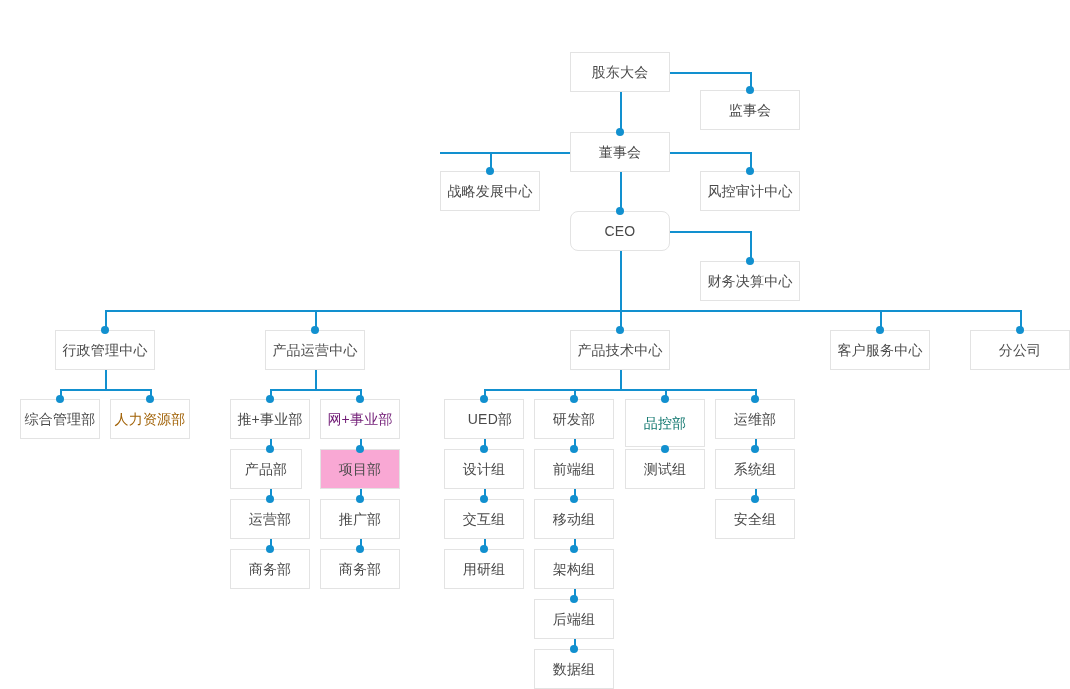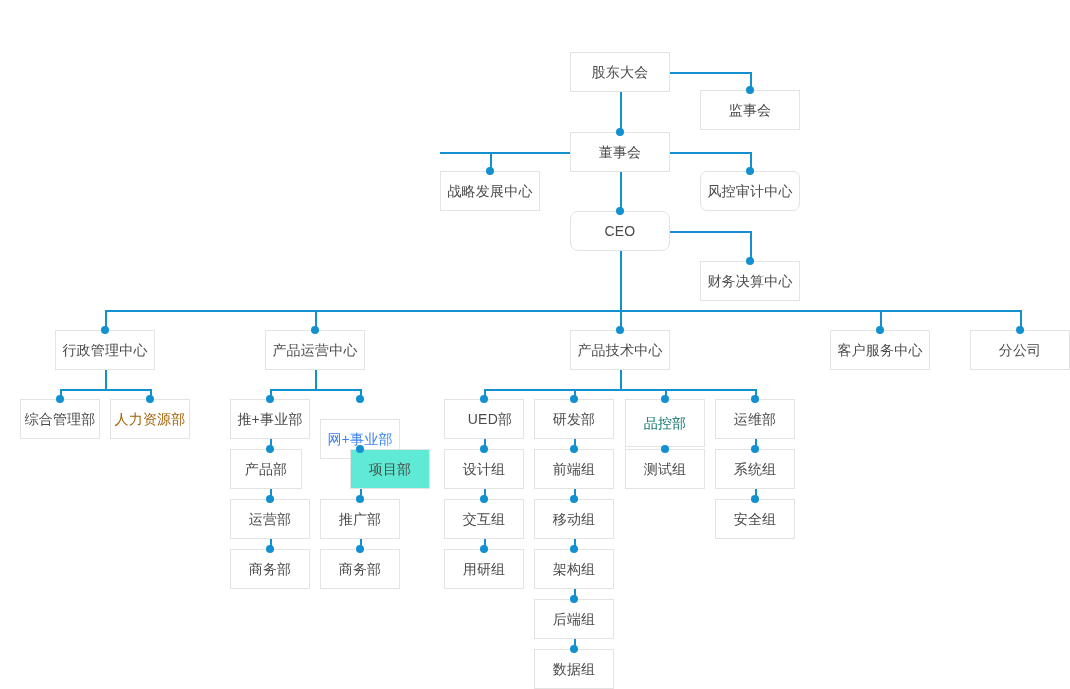--- a/index.html
+++ b/index.html
@@ -112,21 +112,21 @@
       </div>
       <div class="node" style="left: 700px; top: 90px; width: 100px; height: 40px; border-color: rgb(227, 227, 227); background: rgb(255, 255, 255); color: rgb(74, 74, 74);">
         <span class="node-label">监事会</span>
       </div>
       <div class="node" style="left: 570px; top: 132px; width: 100px; height: 40px; border-color: rgb(227, 227, 227); background: rgb(255, 255, 255); color: rgb(74, 74, 74);">
         <span class="node-label">董事会</span>
       </div>
       <div class="node" style="left: 440px; top: 171px; width: 100px; height: 40px; border-color: rgb(227, 227, 227); background: rgb(255, 255, 255); color: rgb(74, 74, 74);">
         <span class="node-label">战略发展中心</span>
       </div>
-      <div class="node" style="left: 700px; top: 171px; width: 100px; height: 40px; border-color: rgb(227, 227, 227); background: rgb(255, 255, 255); color: rgb(74, 74, 74); border-radius: 7px;">
+      <div class="node" style="left: 700px; top: 171px; width: 100px; height: 40px; border-color: rgb(227, 227, 227); background: rgb(255, 255, 255); color: rgb(74, 74, 74);">
         <span class="node-label">风控审计中心</span>
       </div>
       <div class="node" style="left: 570px; top: 211px; width: 100px; height: 40px; border-color: rgb(227, 227, 227); background: rgb(255, 255, 255); color: rgb(74, 74, 74); border-radius: 8px;">
         <span class="node-label">CEO</span>
       </div>
       <div class="node" style="left: 700px; top: 261px; width: 100px; height: 40px; border-color: rgb(227, 227, 227); background: rgb(255, 255, 255); color: rgb(74, 74, 74);">
         <span class="node-label">财务决算中心</span>
       </div>
       <div class="node" style="left: 55px; top: 330px; width: 100px; height: 40px; border-color: rgb(227, 227, 227); background: rgb(255, 255, 255); color: rgb(74, 74, 74);">
         <span class="node-label">行政管理中心</span>
@@ -145,27 +145,27 @@
       </div>
       <div class="node" style="left: 20px; top: 399px; width: 80px; height: 40px; border-color: rgb(227, 227, 227); background: rgb(255, 255, 255); color: rgb(74, 74, 74);">
         <span class="node-label">综合管理部</span>
       </div>
       <div class="node" style="left: 110px; top: 399px; width: 80px; height: 40px; border-color: rgb(227, 227, 227); background: rgb(255, 255, 255); color: #a16207;">
         <span class="node-label">人力资源部</span>
       </div>
       <div class="node" style="left: 230px; top: 399px; width: 80px; height: 40px; border-color: rgb(227, 227, 227); background: rgb(255, 255, 255); color: rgb(74, 74, 74);">
         <span class="node-label">推+事业部</span>
       </div>
-      <div class="node" style="left: 320px; top: 419px; width: 80px; height: 40px; border-color: rgb(227, 227, 227); background: rgb(255, 255, 255); color: #3b82f6;">
+      <div class="node" style="left: 320px; top: 399px; width: 80px; height: 40px; border-color: rgb(227, 227, 227); background: rgb(255, 255, 255); color: #701a75;">
         <span class="node-label">网+事业部</span>
       </div>
       <div class="node" style="left: 230px; top: 449px; width: 72px; height: 40px; border-color: rgb(227, 227, 227); background: rgb(255, 255, 255); color: rgb(74, 74, 74);">
         <span class="node-label">产品部</span>
       </div>
-      <div class="node" style="left: 320px; top: 449px; width: 80px; height: 40px; border-color: rgb(227, 227, 227); background: #5eead4; color: rgb(74, 74, 74); margin-left: 30px;">
+      <div class="node" style="left: 320px; top: 449px; width: 80px; height: 40px; border-color: rgb(227, 227, 227); background: #f9a8d4; color: rgb(74, 74, 74);">
         <span class="node-label">项目部</span>
       </div>
       <div class="node" style="left: 230px; top: 499px; width: 80px; height: 40px; border-color: rgb(227, 227, 227); background: rgb(255, 255, 255); color: rgb(74, 74, 74);">
         <span class="node-label">运营部</span>
       </div>
       <div class="node" style="left: 320px; top: 499px; width: 80px; height: 40px; border-color: rgb(227, 227, 227); background: rgb(255, 255, 255); color: rgb(74, 74, 74);">
         <span class="node-label">推广部</span>
       </div>
       <div class="node" style="left: 230px; top: 549px; width: 80px; height: 40px; border-color: rgb(227, 227, 227); background: rgb(255, 255, 255); color: rgb(74, 74, 74);">
         <span class="node-label">商务部</span>

